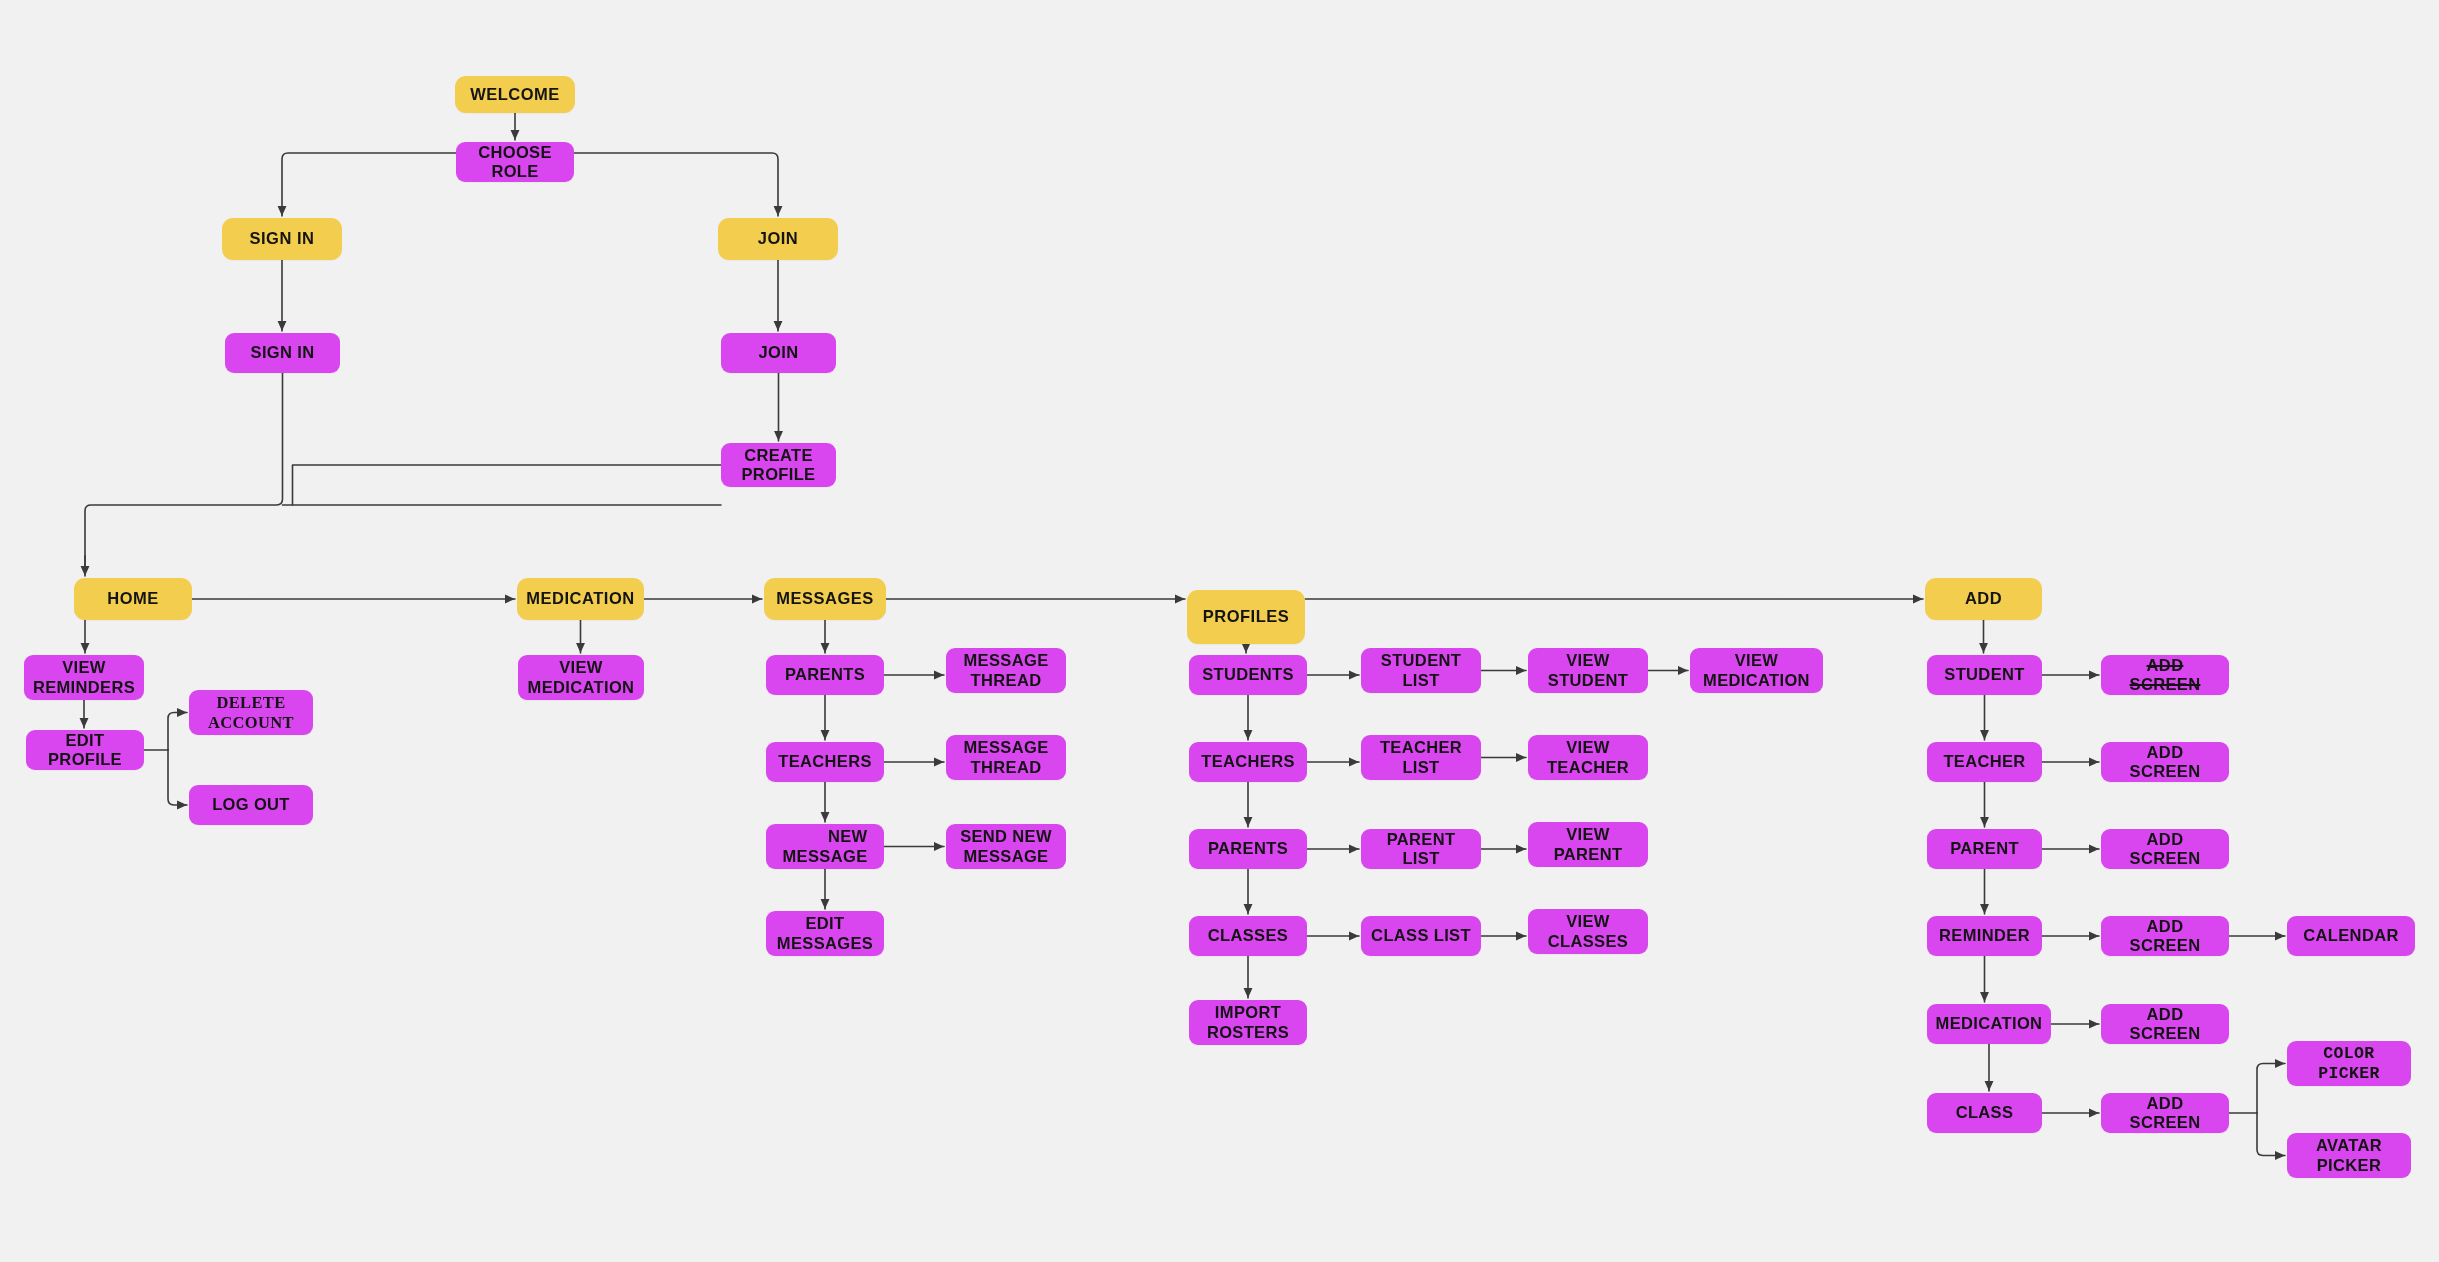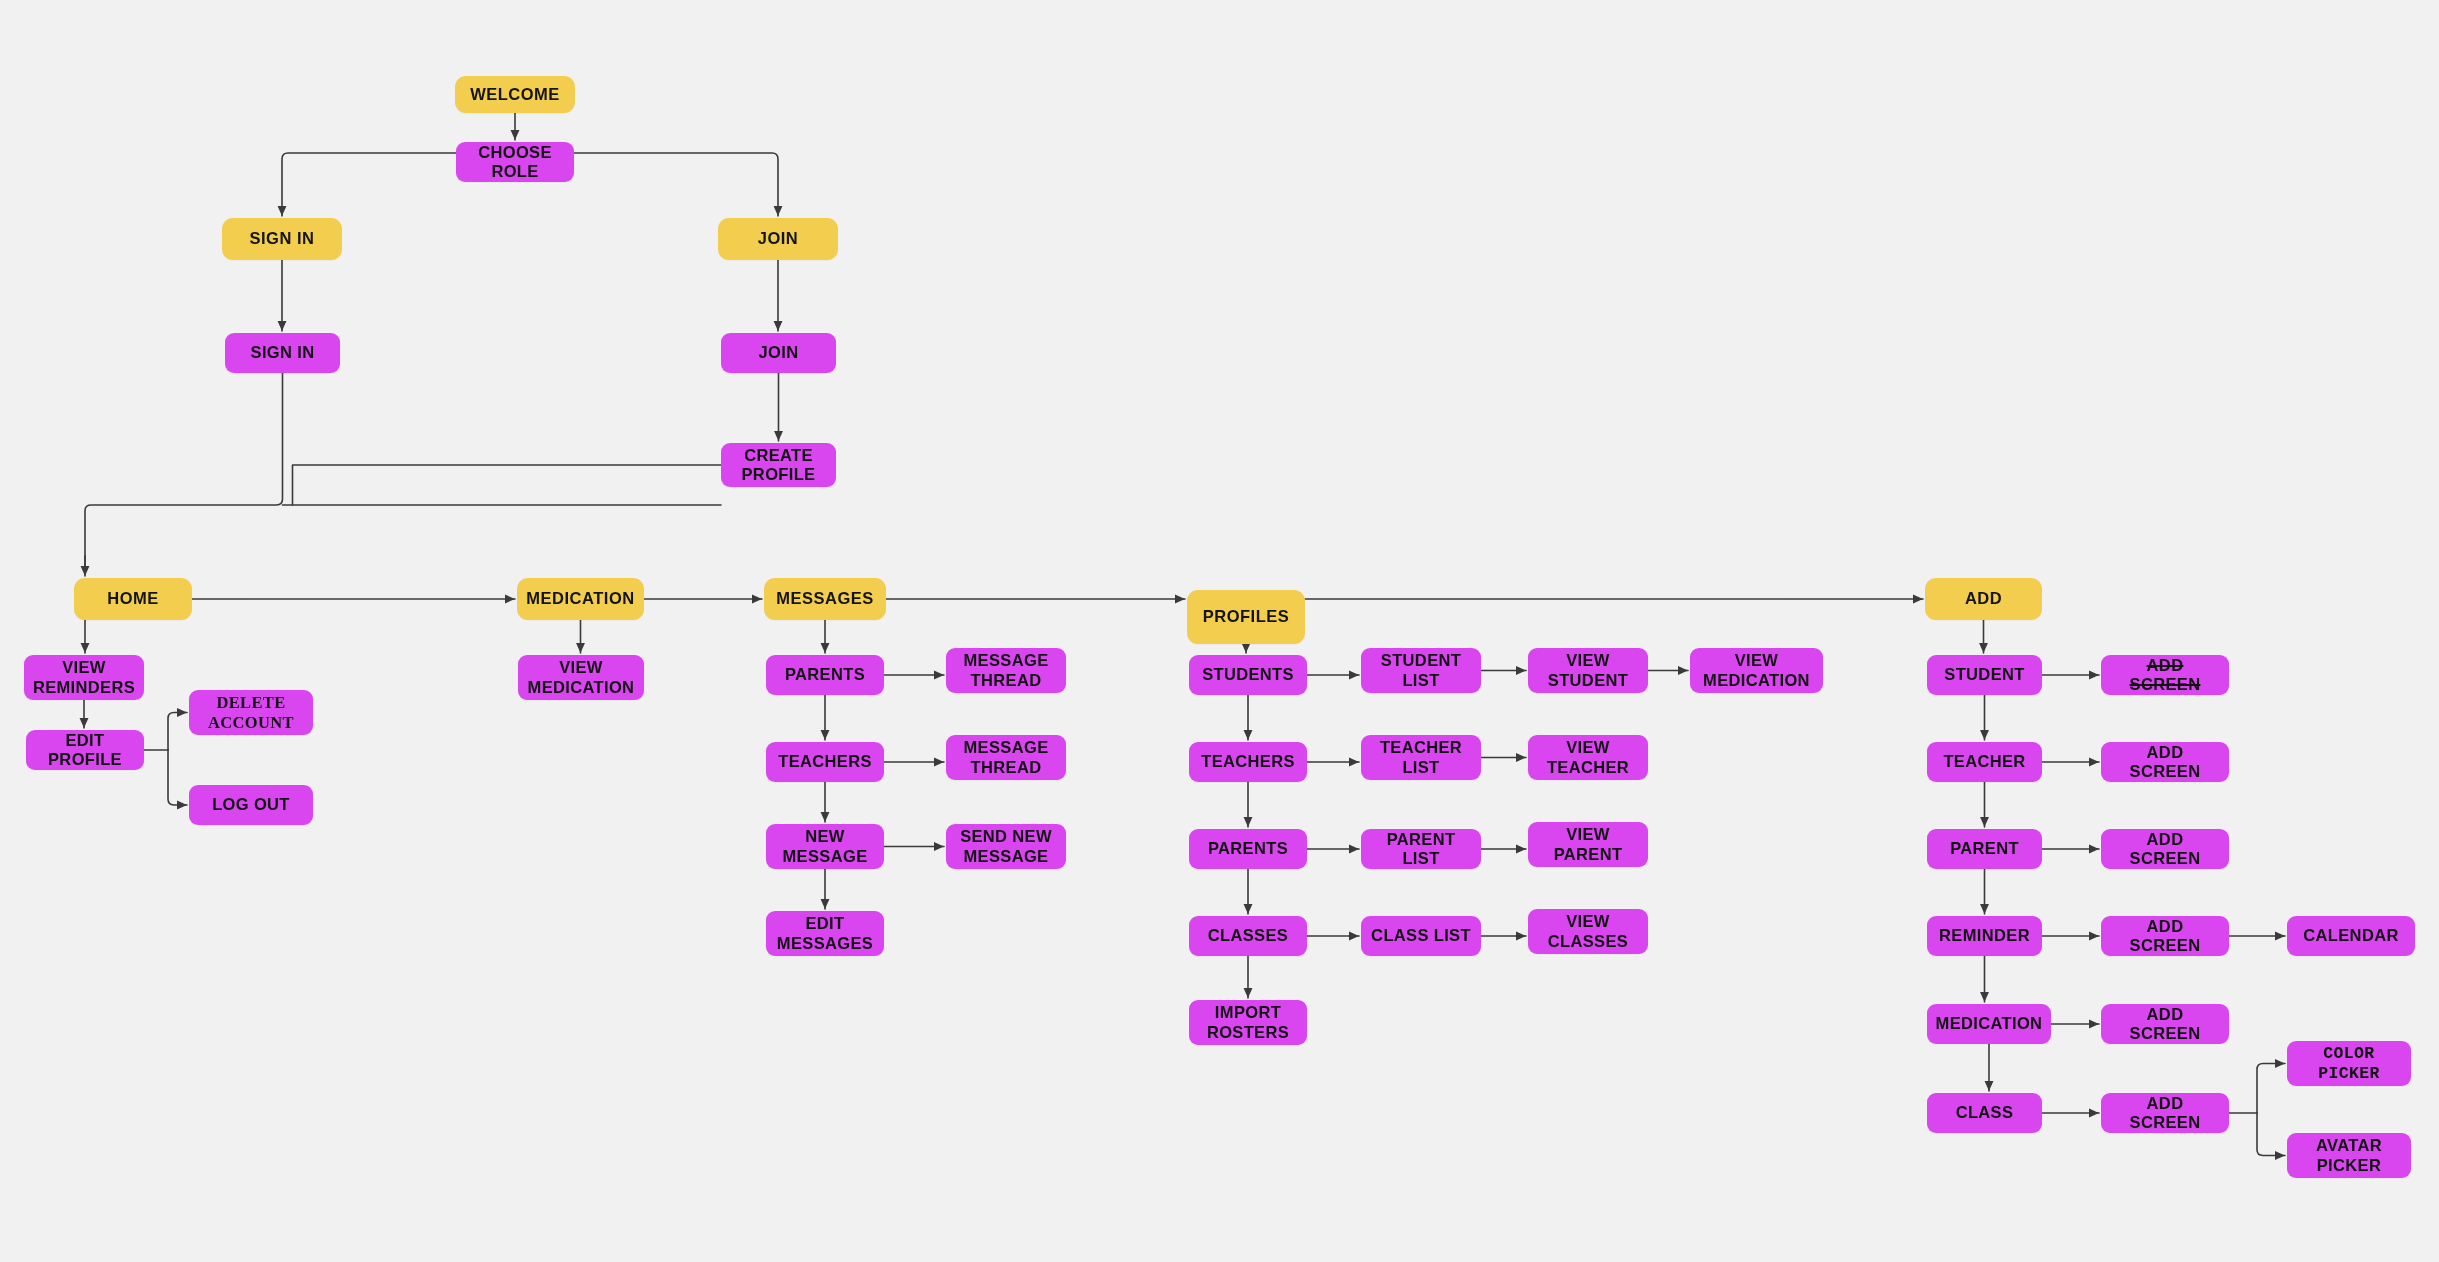--- a/index.html
+++ b/index.html
@@ -146,21 +146,21 @@
 ACCOUNT</div>
       <div class="node" style="left: 189px; top: 785px; width: 124px; height: 40px;">LOG OUT</div>
       <div class="node" style="left: 518px; top: 655px; width: 126px; height: 45px;">VIEW
 MEDICATION</div>
       <div class="node" style="left: 766px; top: 655px; width: 118px; height: 40px;">PARENTS</div>
       <div class="node" style="left: 946px; top: 648px; width: 120px; height: 45px;">MESSAGE
 THREAD</div>
       <div class="node" style="left: 766px; top: 742px; width: 118px; height: 40px;">TEACHERS</div>
       <div class="node" style="left: 946px; top: 735px; width: 120px; height: 45px;">MESSAGE
 THREAD</div>
-      <div class="node" style="left: 766px; top: 824px; width: 118px; height: 45px;">NEW
+      <div class="node" style="left: 766px; top: 824px; width: 118px; height: 45px; text-align: right;">NEW
 MESSAGE</div>
       <div class="node" style="left: 946px; top: 824px; width: 120px; height: 45px;">SEND NEW
 MESSAGE</div>
       <div class="node" style="left: 766px; top: 911px; width: 118px; height: 45px;">EDIT
 MESSAGES</div>
       <div class="node" style="left: 1189px; top: 655px; width: 118px; height: 40px;">STUDENTS</div>
       <div class="node" style="left: 1361px; top: 648px; width: 120px; height: 45px;">STUDENT
 LIST</div>
       <div class="node" style="left: 1528px; top: 648px; width: 120px; height: 45px;">VIEW
 STUDENT</div>

